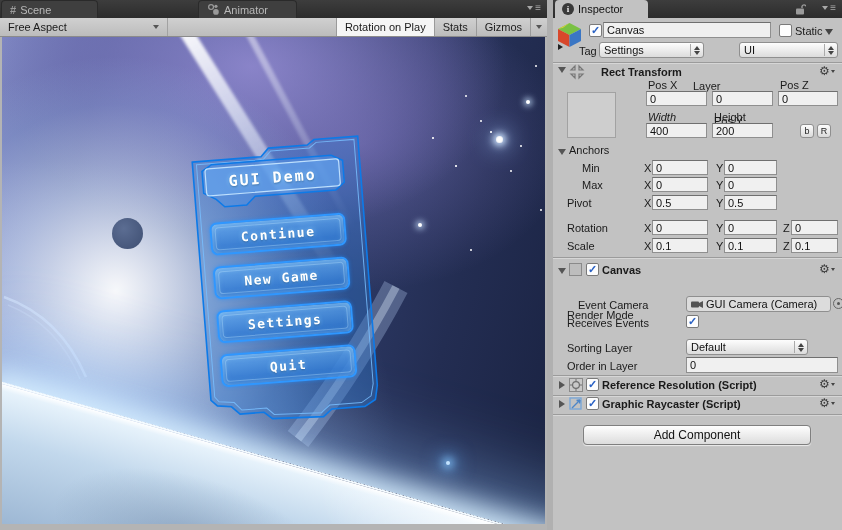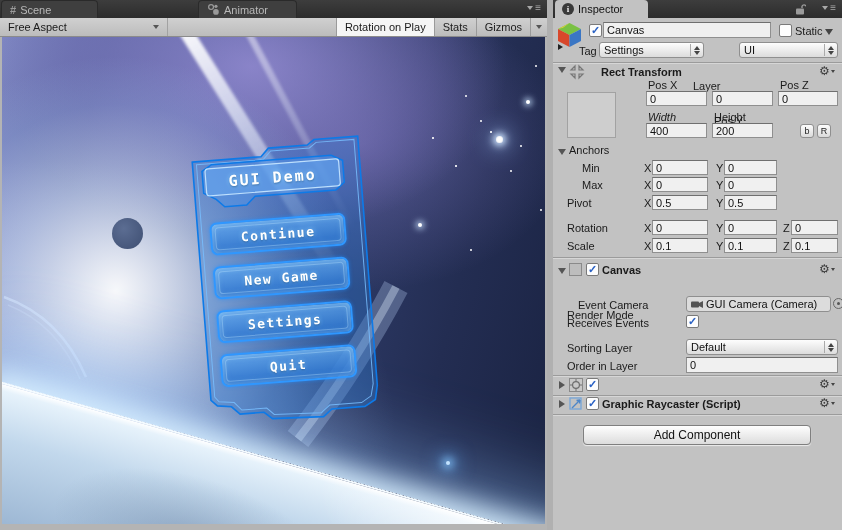--- a/index.html
+++ b/index.html
@@ -361,21 +361,21 @@
         <span>GUI Camera (Camera)</span>
       </div>
       <div class="picker" style="left:280px; top:280px;"></div>
 
       <span class="lbl" style="left:14px; top:299px;">Receives Events</span>
       <div class="cb" style="left:133px; top:297px;">
           <span>✓</span>
         </div>
 
       <span class="lbl" style="left:14px; top:324px;">Sorting Layer</span>
-      <div class="ddl" style="left:133px; top:321px; width:152px;">
+      <div class="ddl" style="left:133px; top:321px; width:122px;">
         <span class="val">Default</span>
         <span class="stepper">
             <span class="tri-up"></span>
             <span class="tri-dn"></span>
           </span>
       </div>
 
       <span class="lbl" style="left:14px; top:342px;">Order in Layer</span>
       <input class="fld" style="left: 133px; top: 339px; width: 152px; height: 16px;" value="0">
 
@@ -383,20 +383,21 @@
 
       <span class="fold closed" style="left:6px; top:363px;"></span>
       <svg class="abs" style="left:16px; top:360px;" width="14" height="14" viewBox="0 0 14 14">
         <rect x="0.5" y="0.5" width="13" height="13" fill="#c9c9c9" stroke="#8a8a8a"></rect>
         <circle cx="7" cy="7" r="3.4" fill="none" stroke="#6f6f6f" stroke-width="1.2"></circle>
         <path d="M7,1 V4 M7,10 V13 M1,7 H4 M10,7 H13" stroke="#6f6f6f" stroke-width="1"></path>
       </svg>
       <div class="cb" style="left:33px; top:360px;">
           <span>✓</span>
         </div>
+      <span class="lbl bold" style="left:49px; top:361px;">Reference Resolution (Script)</span>
       <div class="gear" style="left:266px; top:359px;">⚙<span class="tri-dn"></span></div>
       <div class="sep" style="top:377px;"></div>
 
       <span class="fold closed" style="left:6px; top:382px;"></span>
       <svg class="abs" style="left:16px; top:379px;" width="14" height="14" viewBox="0 0 14 14">
         <rect x="1" y="1" width="11" height="11" fill="none" stroke="#7aa7d8" stroke-width="1.4"></rect>
         <path d="M3,11 L11,3 M11,3 L7.5,3.5 M11,3 L10.5,6.5" stroke="#4d86c8" stroke-width="1.4" fill="none"></path>
       </svg>
       <div class="cb" style="left:33px; top:379px;">
           <span>✓</span>

